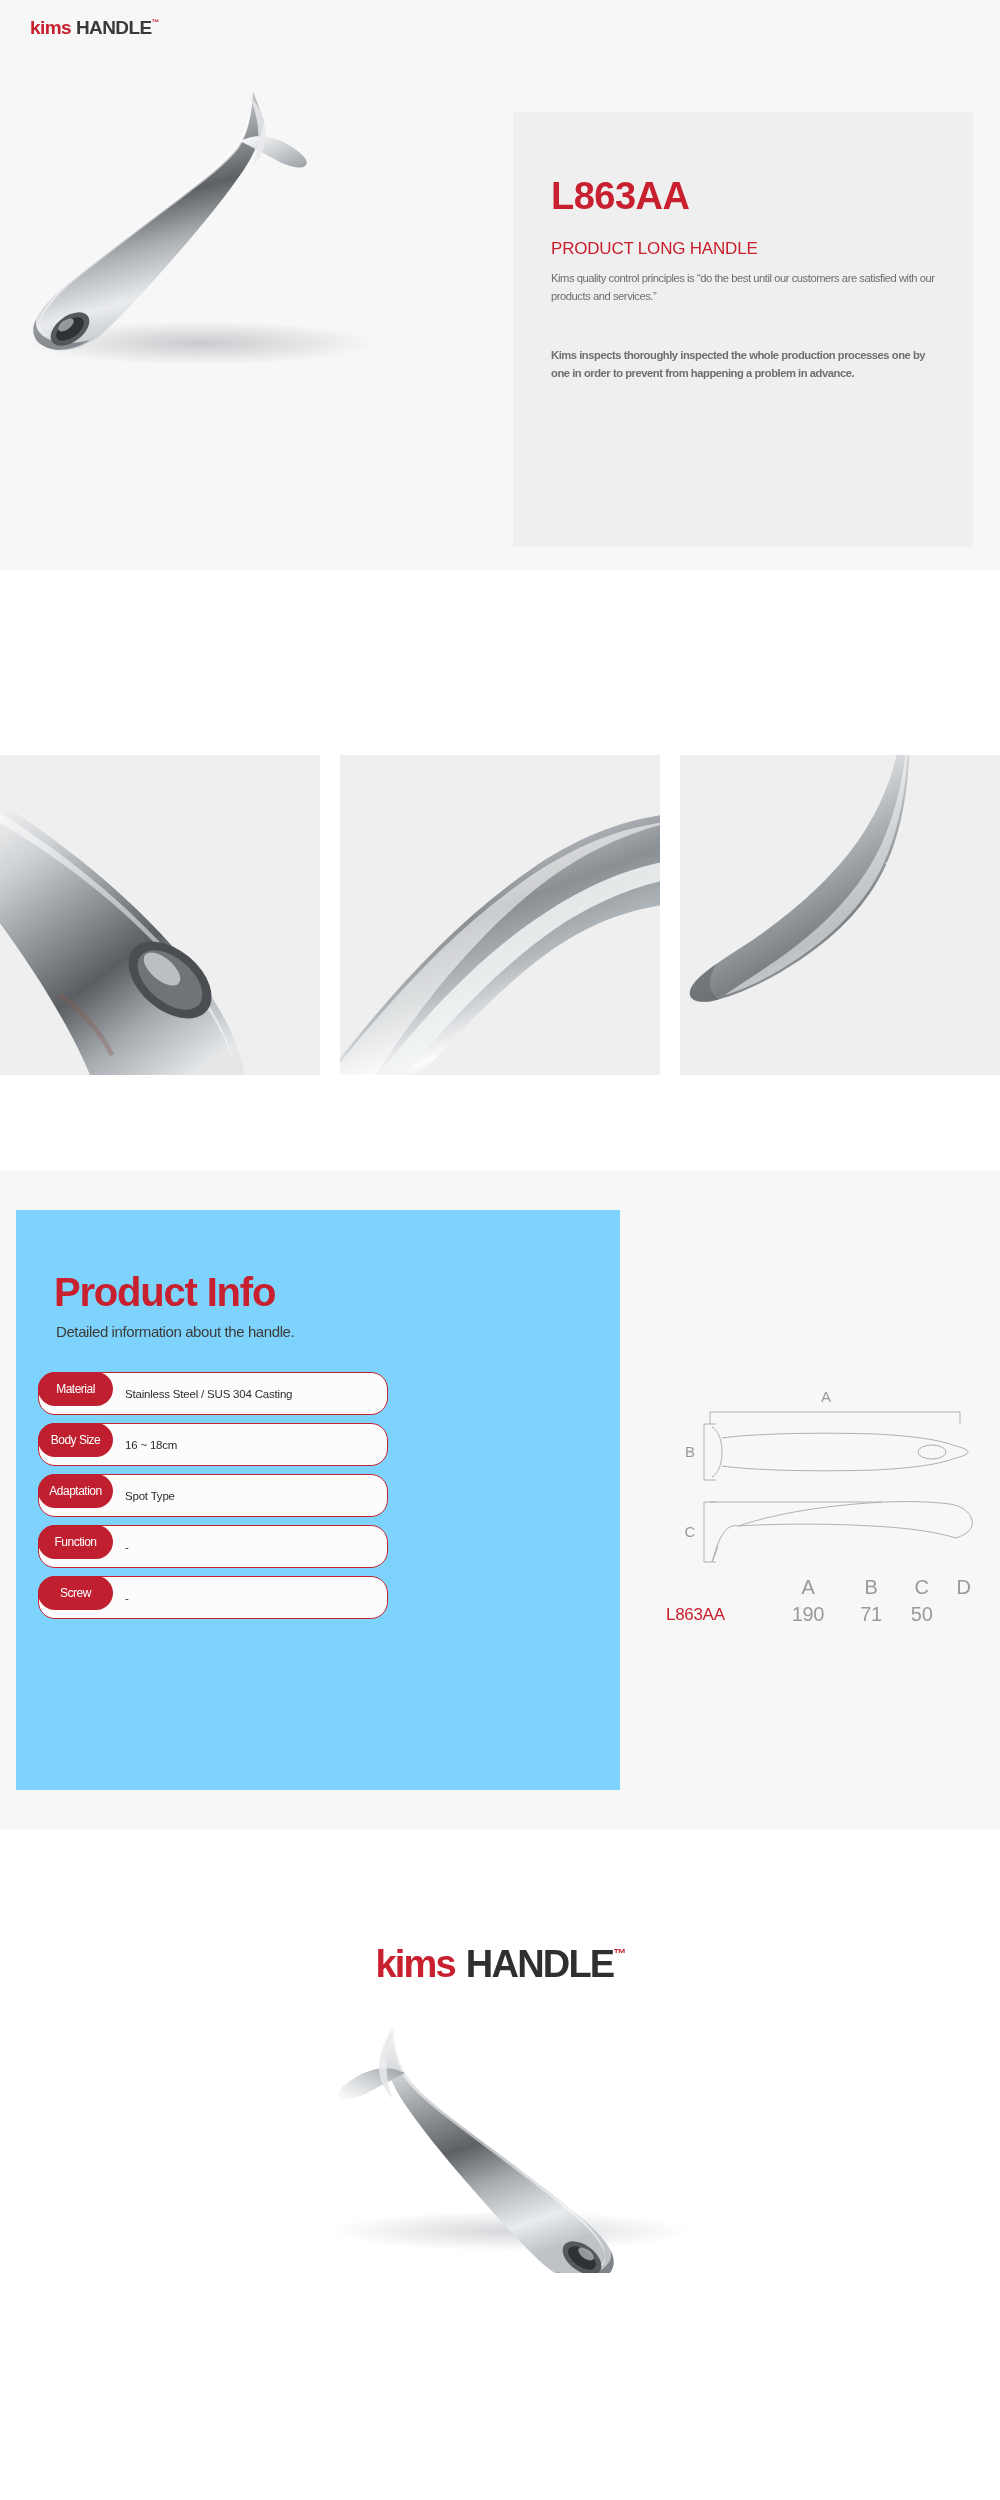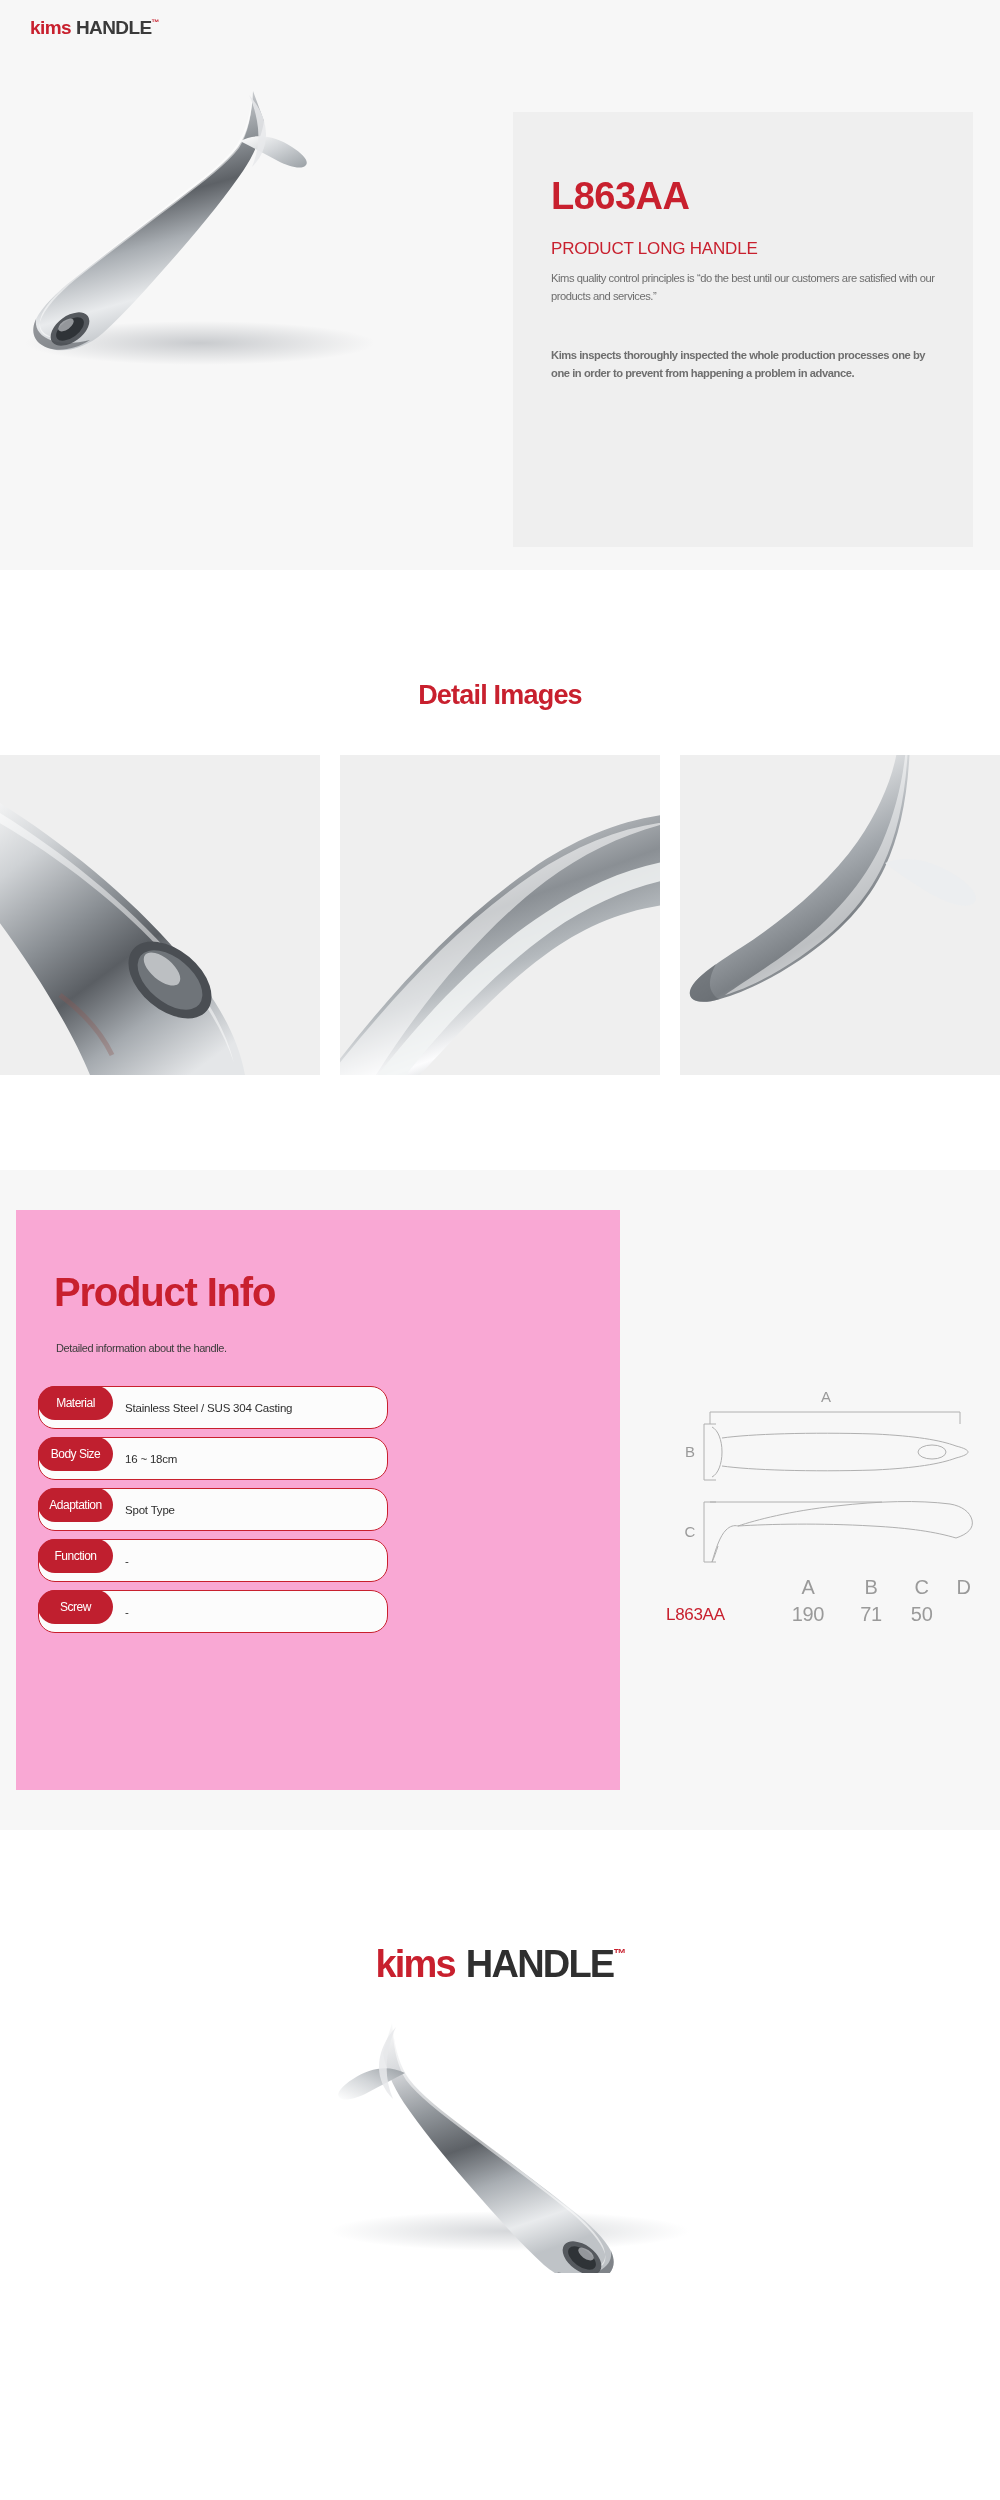--- a/index.html
+++ b/index.html
@@ -99,35 +99,34 @@
   .pinfo-section {
     position: absolute;
     top: 1170px; left: 0;
     width: 1000px; height: 660px;
     background: #f7f7f7;
   }
   .pinfo-left {
     position: absolute;
     left: 16px; top: 40px;
     width: 604px; height: 580px;
-    background: #f9a8d4;
+    background: #7dd3fc;
   }
   .pinfo-heading {
     color: #c8202e;
     font-size: 40px;
     font-weight: bold;
     letter-spacing: -1.2px;
     padding: 60px 0 0 38px;
   }
   .pinfo-subheading {
     color: #3c3c3c;
-    font-size: 11px;
+    font-size: 15px;
     letter-spacing: -0.4px;
     padding: 8px 0 0 40px;
-    margin-top: 19px;
   }
   .spec-list { margin: 32px 0 0 22px; width: 350px; }
   .spec-row {
     position: relative;
     height: 43px;
     margin-bottom: 8px;
     border: 1px solid #c8202e;
     border-radius: 17px;
     background: #fcfcfc;
     display: flex;
@@ -275,21 +274,20 @@
     <div class="info-panel-inner">
       <div class="prod-code">L863AA</div>
       <div class="prod-sub">PRODUCT LONG HANDLE</div>
       <p class="prod-para">Kims quality control principles is “do the best until our customers are satisfied with our products and services.”</p>
       <p class="prod-para second">Kims inspects thoroughly inspected the whole production processes one by one in order to prevent from happening a problem in advance.</p>
     </div>
   </div>
 </section>
 
 <section class="detail-section">
-  <div class="detail-title">Detail Images</div>
 
   <div class="detail-grid">
 
     <div class="detail-card">
       <svg viewBox="0 0 320 320" xmlns="http://www.w3.org/2000/svg">
         <defs>
           <linearGradient id="d1g" x1="0.1" y1="0" x2="0.8" y2="1">
             <stop offset="0%" stop-color="#fbfbfb"></stop>
             <stop offset="22%" stop-color="#cfd2d5"></stop>
             <stop offset="45%" stop-color="#8b9095"></stop>

